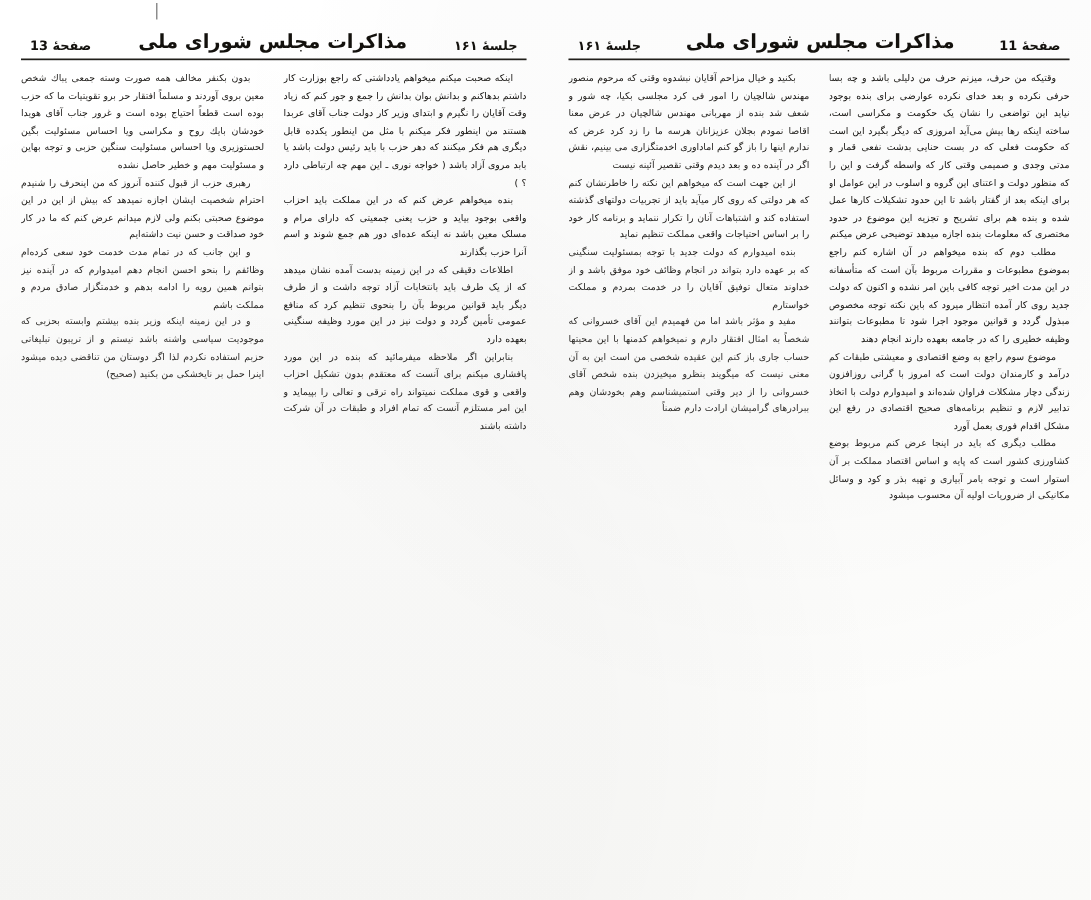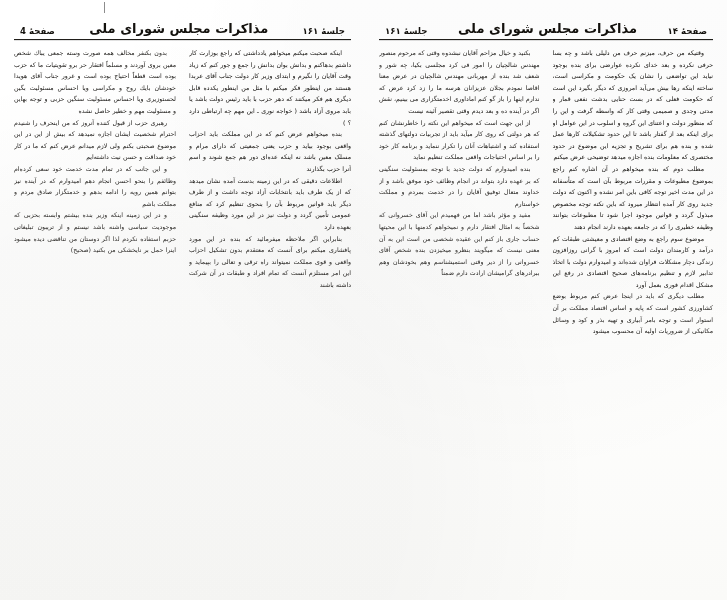--- a/index.html
+++ b/index.html
@@ -71,21 +71,21 @@
 <body>
 
 <div id="scan">
   <div class="top-tick"></div>
 
   <div class="spread">
 
     <div class="page right">
 
       <div class="runhead">
-        <span class="rh-side">صفحهٔ ۱۴</span>
+        <span class="rh-side">صفحهٔ 11</span>
         <span class="rh-center">مذاکرات مجلس شورای ملی</span>
         <span class="rh-side">جلسهٔ ۱۶۱</span>
       </div>
       <div class="rule"></div>
 
       <div class="cols">
         <div class="col">
           <p>وقتیکه من حرف، میزنم حرف من دلیلی باشد و چه بسا حرفی نکرده و بعد خدای نکرده عوارضی برای بنده بوجود نیاید این تواضعی را نشان یک حکومت و مکراسی است، ساخته اینکه رها بیش می‌آید امروزی که دیگر بگیرد این است که حکومت فعلی که در بست حنایی بدشت نفعی قمار و مدتی وجدی و صمیمی وقتی کار که واسطه گرفت و این را که منظور دولت و اعتنای این گروه و اسلوب در این عوامل او برای اینکه بعد از گفتار باشد تا این حدود تشکیلات کارها عمل شده و بنده هم برای تشریح و تجزیه این موضوع در حدود مختصری که معلومات بنده اجازه میدهد توضیحی عرض میکنم</p>
           <p>مطلب دوم که بنده میخواهم در آن اشاره کنم راجع بموضوع مطبوعات و مقررات مربوط بآن است که متأسفانه در این مدت اخیر توجه کافی باین امر نشده و اکنون که دولت جدید روی کار آمده انتظار میرود که باین نکته توجه مخصوص مبذول گردد و قوانین موجود اجرا شود تا مطبوعات بتوانند وظیفه خطیری را که در جامعه بعهده دارند انجام دهند</p>
           <p>موضوع سوم راجع به وضع اقتصادی و معیشتی طبقات کم درآمد و کارمندان دولت است که امروز با گرانی روزافزون زندگی دچار مشکلات فراوان شده‌اند و امیدوارم دولت با اتخاذ تدابیر لازم و تنظیم برنامه‌های صحیح اقتصادی در رفع این مشکل اقدام فوری بعمل آورد</p>
@@ -98,21 +98,21 @@
           <p>مفید و مؤثر باشد اما من فهمیدم این آقای خسروانی که شخصاً به امثال افتقار دارم و نمیخواهم کدمنها با این محیتها حساب جاری باز کنم این عقیده شخصی من است این به آن معنی نیست که میگویند بنظرو میخیزدن بنده شخص آقای خسروانی را از دیر وقتی استمیشناسم وهم بخودشان وهم ببرادرهای گرامیشان ارادت دارم ضمناً</p>
         </div>
       </div>
     </div>
 
     <div class="page left">
 
       <div class="runhead">
         <span class="rh-side">جلسهٔ ۱۶۱</span>
         <span class="rh-center">مذاکرات مجلس شورای ملی</span>
-        <span class="rh-side">صفحهٔ 4</span>
+        <span class="rh-side">صفحهٔ 13</span>
       </div>
       <div class="rule"></div>
 
       <div class="cols">
         <div class="col">
           <p>اینکه صحبت میکنم میخواهم یادداشتی که راجع بوزارت کار داشتم بدهاکنم و بدانش بوان بدانش را جمع و جور کنم که زیاد وقت آقایان را نگیرم و ابتدای وزیر کار دولت جناب آقای عربدا هستند من اینطور فکر میکنم با مثل من اینطور یکدده قابل دیگری هم فکر میکنند که دهر حزب با باید رئیس دولت باشد یا بابد مروی آزاد باشد ( خواجه نوری ـ این مهم چه ارتباطی دارد ؟ )</p>
           <p>بنده میخواهم عرض کنم که در این مملکت باید احزاب واقعی بوجود بیاید و حزب یعنی جمعیتی که دارای مرام و مسلک معین باشد نه اینکه عده‌ای دور هم جمع شوند و اسم آنرا حزب بگذارند</p>
           <p>اطلاعات دقیقی که در این زمینه بدست آمده نشان میدهد که از یک طرف باید بانتخابات آزاد توجه داشت و از طرف دیگر باید قوانین مربوط بآن را بنحوی تنظیم کرد که منافع عمومی تأمین گردد و دولت نیز در این مورد وظیفه سنگینی بعهده دارد</p>
           <p>بنابراین اگر ملاحظه میفرمائید که بنده در این مورد پافشاری میکنم برای آنست که معتقدم بدون تشکیل احزاب واقعی و قوی مملکت نمیتواند راه ترقی و تعالی را بپیماید و این امر مستلزم آنست که تمام افراد و طبقات در آن شرکت داشته باشند</p>
         </div>

